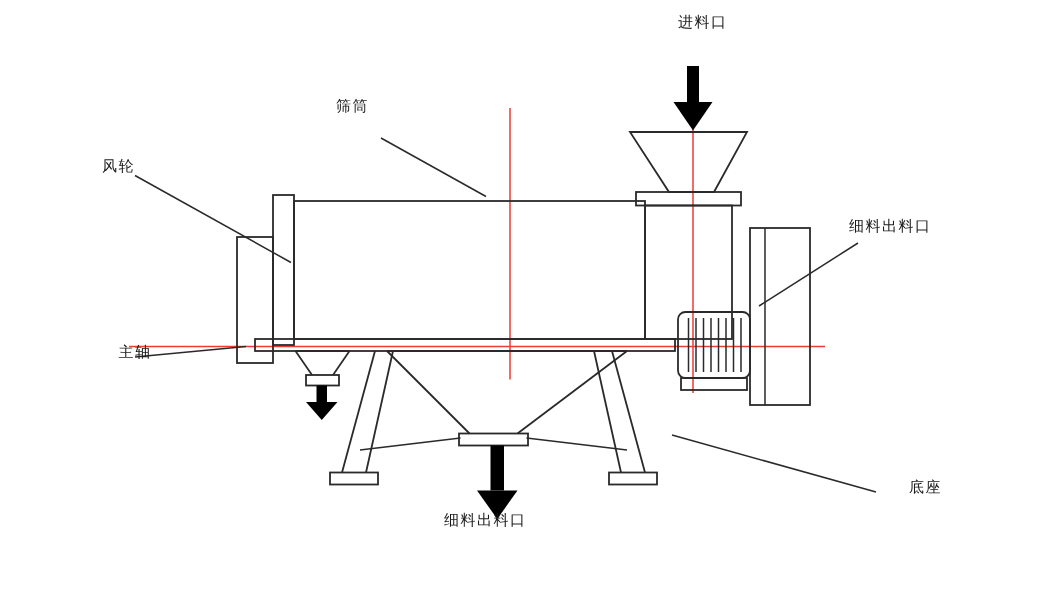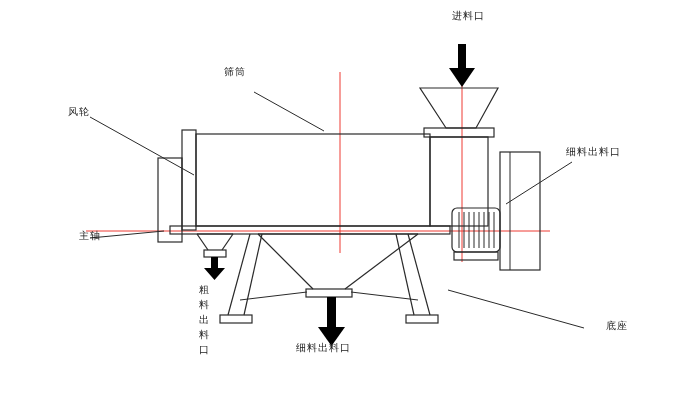--- a/index.html
+++ b/index.html
@@ -133,16 +133,15 @@
       <line class="thin" x1="572" y1="162" x2="506" y2="204"></line>
       <line class="thin" x1="584" y1="328" x2="448" y2="290"></line>
     </g>
   </svg>
 
   <div class="lbl" style="left:452px; top:8px;">进料口</div>
   <div class="lbl" style="left:224px; top:64px;">筛筒</div>
   <div class="lbl" style="left:58px;  top:104px;margin-left:10px;">风轮</div>
   <div class="lbl" style="left:58px;  top:228px;margin-left:21px;">主轴</div>
   <div class="lbl" style="left:566px; top:144px;">细料出料口</div>
-  <div class="lbl lbl-v" style="left:196px; top:282px;">粗料出料口</div>
   <div class="lbl" style="left:296px; top:340px;">细料出料口</div>
   <div class="lbl" style="left:606px; top:318px;">底座</div>
 </div>
 
 </body></html>

